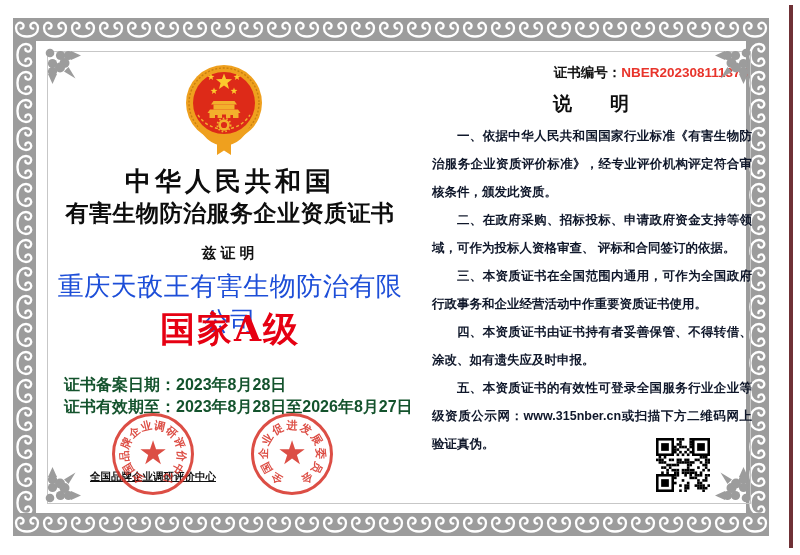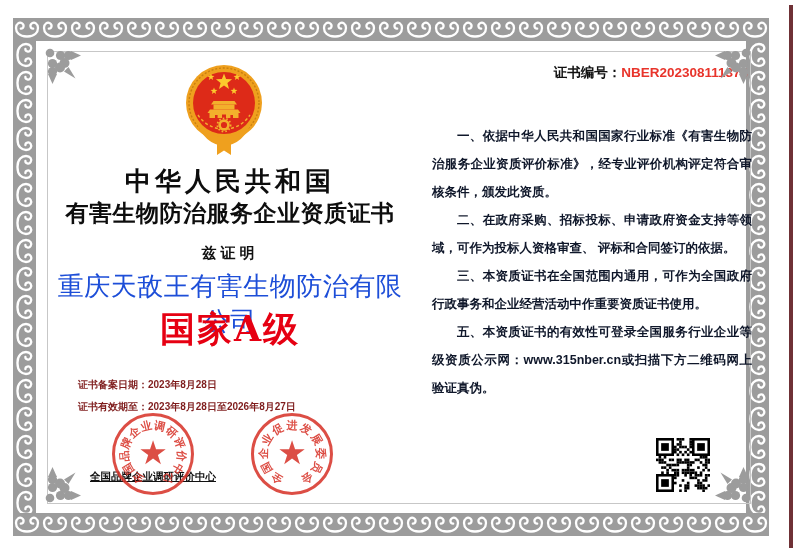--- a/index.html
+++ b/index.html
@@ -43,21 +43,21 @@
            font-size:26px; font-weight:800; letter-spacing:4px; color:#0d0d0d; }
   .title2{ left:48px; top:198px; width:364px; text-align:center;
            font-size:23px; font-weight:700; letter-spacing:0.5px; color:#0d0d0d; }
   .hereby{ left:60px; top:244px; width:340px; text-align:center;
            font-size:15px; font-weight:700; letter-spacing:4px; }
   .company{ left:48px; top:269px; width:364px; text-align:center;
             font-size:26px; font-weight:400; letter-spacing:0.5px; color:#1d4ed8; }
   .grade{ left:60px; top:306px; width:340px; text-align:center;
           font-family:"DejaVu Serif","Liberation Serif",serif;
           font-size:35px; font-weight:700; letter-spacing:2px; color:var(--grade-red); }
-  .dates{ left:78px; top:374px; font-size:10px; font-weight:700; line-height:21.5px; color:#7f1d1d; }
+  .dates{ left:64px; top:374px; font-size:16px; font-weight:700; line-height:21.5px; color:#14532d; }
 
   .cert-line{ left:434px; top:64px; width:314px; text-align:right;
               font-size:13.5px; font-weight:700; color:#101010; }
   .cert-no{ color:var(--certno-red); }
   .notes-heading{ left:434px; top:91px; width:314px; text-align:center;
                   font-size:19px; font-weight:800; color:#0d0d0d; }
   .notes-body{ left:432px; top:122px; width:320px; }
   .notes-body p{ margin:0; font-size:12.5px; font-weight:700; line-height:28px;
                  text-align:justify; text-indent:2em; color:#0f172a; }
 
@@ -580,25 +580,27 @@
       <span class="seal-char" style="transform: translate(-50%, -50%) rotate(0deg) translateY(-28.5px);">进</span>
       <span class="seal-char" style="transform: translate(-50%, -50%) rotate(29.6deg) translateY(-28.5px);">发</span>
       <span class="seal-char" style="transform: translate(-50%, -50%) rotate(59.2deg) translateY(-28.5px);">展</span>
       <span class="seal-char" style="transform: translate(-50%, -50%) rotate(88.8deg) translateY(-28.5px);">委</span>
       <span class="seal-char" style="transform: translate(-50%, -50%) rotate(118.4deg) translateY(-28.5px);">员</span>
       <span class="seal-char" style="transform: translate(-50%, -50%) rotate(148deg) translateY(-28.5px);">会</span>
     </div>
 
   <div class="abs cert-line"><span>证书编号：</span><span class="cert-no">NBER202308111374</span></div>
 
+  <div class="abs notes-heading">说　　明</div>
 
   <div class="abs notes-body">
     <p>一、依据中华人民共和国国家行业标准《有害生物防治服务企业资质评价标准》，经专业评价机构评定符合审核条件，颁发此资质。</p>
     <p>二、在政府采购、招标投标、申请政府资金支持等领域，可作为投标人资格审查、 评标和合同签订的依据。</p>
     <p>三、本资质证书在全国范围内通用，可作为全国政府行政事务和企业经营活动中作重要资质证书使用。</p>
+    <p>四、本资质证书由证书持有者妥善保管、不得转借、涂改、如有遗失应及时申报。</p>
     <p>五、本资质证书的有效性可登录全国服务行业企业等级资质公示网：www.315nber.cn或扫描下方二维码网上验证真伪。</p>
   </div>
 
   <div class="qr"><svg width="54" height="54" viewBox="0 0 54 54">
         <rect width="54" height="54" fill="#fff"></rect>
         <g fill="#000">
           <rect x="20.57" y="0.00" width="2.62" height="2.62"></rect>
           <rect x="23.14" y="0.00" width="2.62" height="2.62"></rect>
           <rect x="25.71" y="0.00" width="2.62" height="2.62"></rect>
           <rect x="33.43" y="0.00" width="2.62" height="2.62"></rect>

